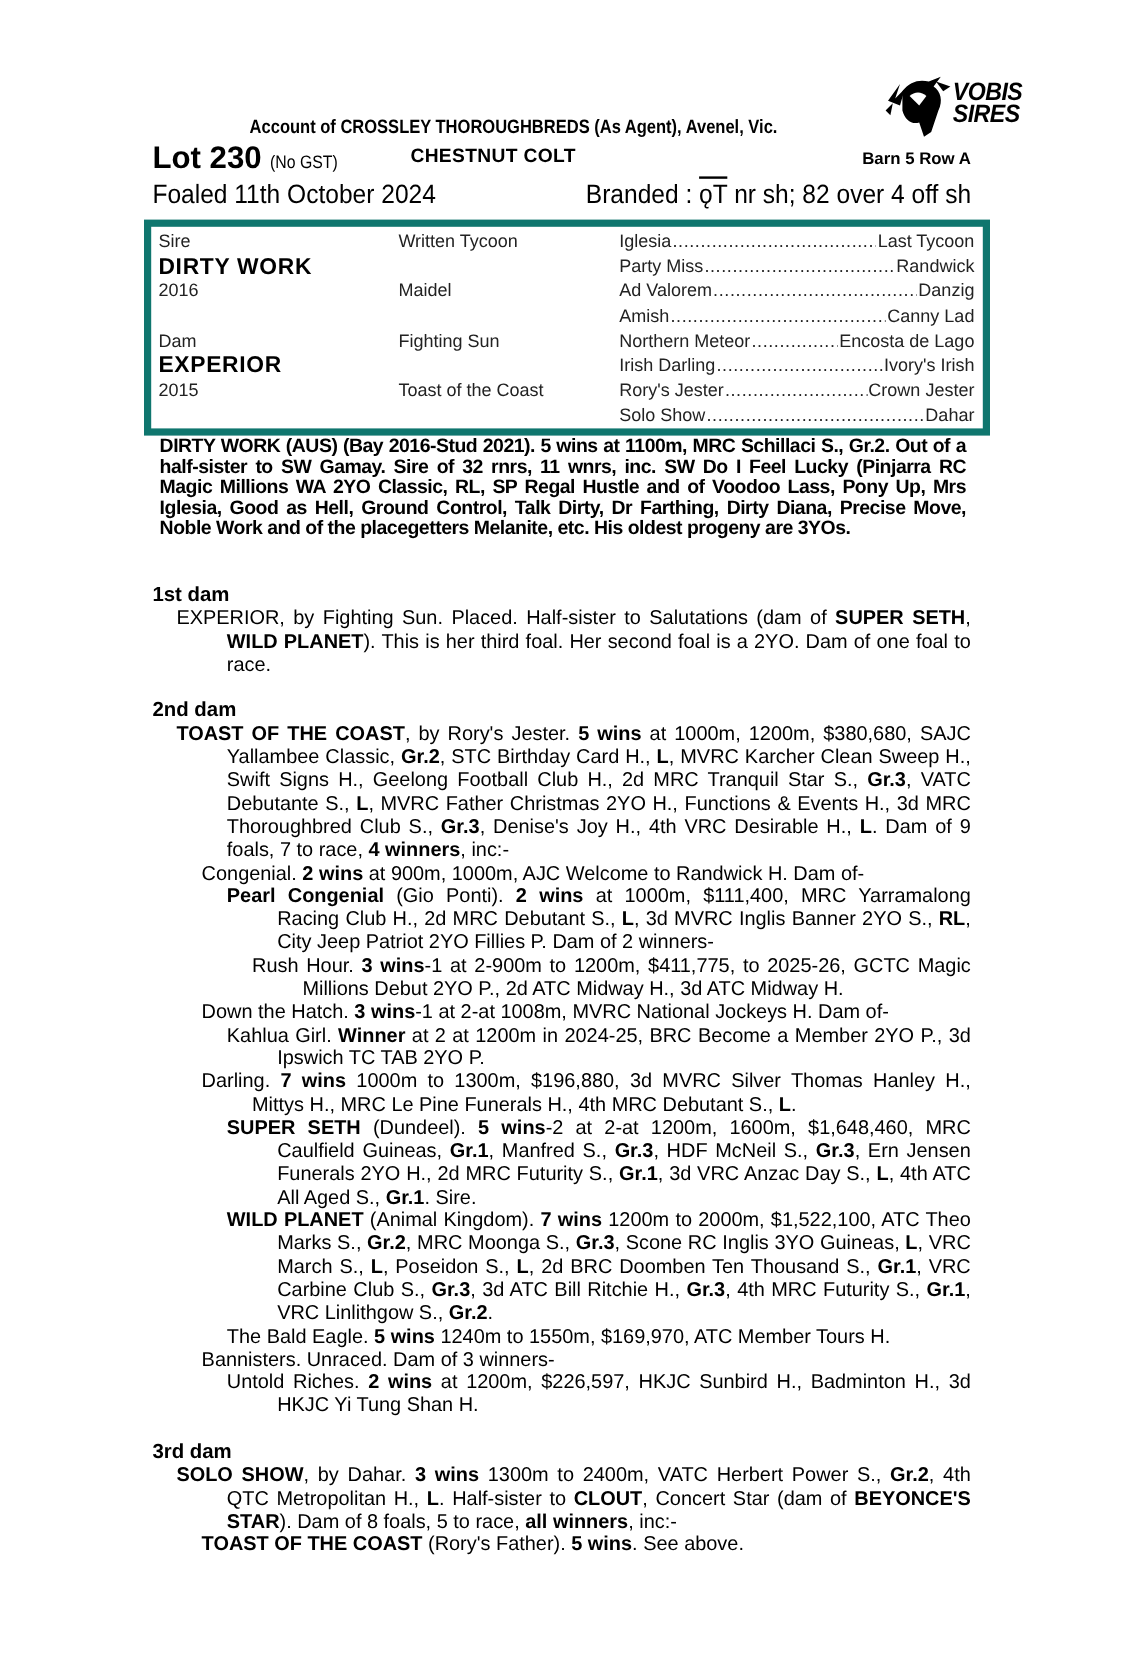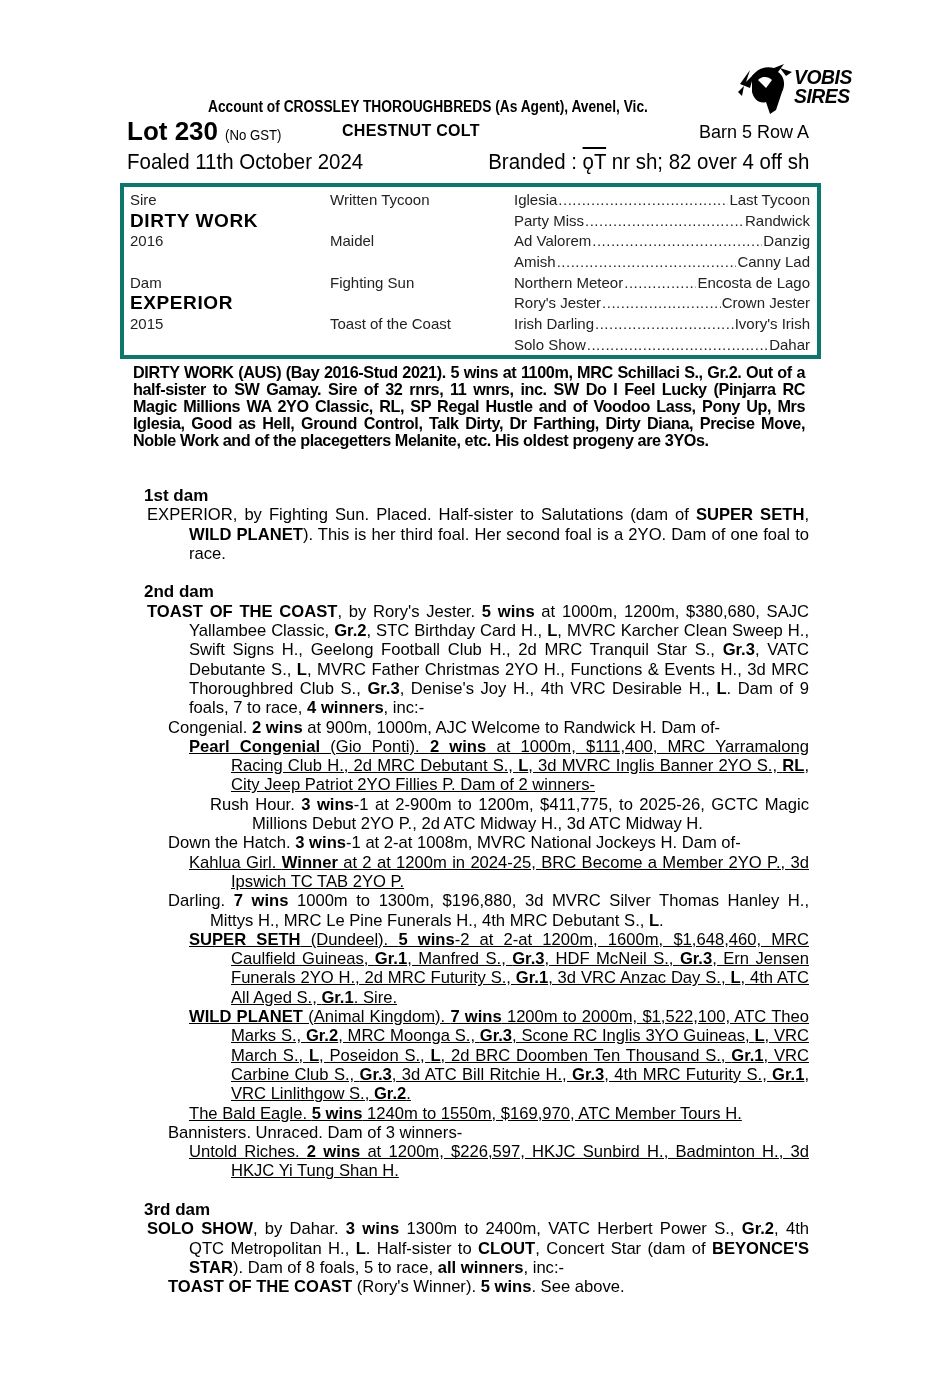--- a/index.html
+++ b/index.html
@@ -9,51 +9,51 @@
   .logo { position: absolute; left: 736px; top: 62px; width: 135px; height: 55px; }
   .logo svg { position: absolute; left: 0; top: 0; }
   .logo .logo-text { position: absolute; left: 58px; top: 5px; font-family: "Liberation Sans", sans-serif; font-weight: bold; font-style: italic; font-size: 21px; line-height: 19px; letter-spacing: -0.5px; transform: scaleX(0.92); transform-origin: left top; }
 
   .vendor { position: absolute; left: 208px; top: 98px; font-weight: bold; font-size: 16px; transform: scaleX(0.86); transform-origin: left top; white-space: nowrap; }
 
   .lot-row { position: absolute; left: 127px; top: 116px; width: 682px; height: 30px; white-space: nowrap; text-align: center; }
   .lot { position: absolute; left: 0; top: 0; font-weight: bold; font-size: 26px; line-height: 30px; }
   .nogst { font-weight: normal; font-size: 15px; transform: scaleX(0.88); display: inline-block; transform-origin: left center; }
   .colour { position: absolute; left: 215px; top: 0; font-weight: bold; font-size: 16px; line-height: 30px; letter-spacing: 0.3px; }
-  .barn { position: absolute; right: 0; top: 4px; font-weight: normal; font-size: 18px; line-height: 24px; }
+  .barn { position: absolute; right: 0; top: 4px; font-weight: bold; font-size: 14px; line-height: 24px; }
 
   .foal-row { position: absolute; left: 127px; top: 151px; width: 682px; height: 22px; font-size: 22px; line-height: 22px; white-space: nowrap; }
   .foaled { position: absolute; left: 0; top: 0; transform: scaleX(0.93); transform-origin: left top; }
   .brand { position: absolute; right: 0; top: 0; transform: scaleX(0.93); transform-origin: right top; }
   .brand-mark { text-decoration: overline; }
 
   
-  .ped-box { position: absolute; left: 120px; top: 183px; width: 693px; height: 168px; border: 4px solid #0f766e; }
+  .ped-box { position: absolute; left: 120px; top: 183px; width: 693px; height: 168px; border: 6px solid #0f766e; }
   .ped-col { position: absolute; top: 3px; }
   .ped-line { height: 20.7px; line-height: 20.7px; font-size: 15px; white-space: nowrap; color: #222; }
   .ped-line.bold { font-weight: 900; font-size: 19px; color: #000; letter-spacing: 0.6px; }
   .col1 { left: 6px; width: 200px; }
   .col2 { left: 206px; width: 180px; }
   .col3 { left: 390px; width: 296px; }
   .col3 .ped-line { display: flex; align-items: baseline; }
   .col3 .dots { flex: 1; overflow: hidden; margin: 0 1px; }
   .col3 .dots::before { content: "................................................................................"; letter-spacing: 0.5px; }
 
   
   .sire-para { position: absolute; left: 133px; top: 364px; width: 672px; font-weight: 900; font-size: 16.2px; line-height: 17px; text-align: justify; letter-spacing: -0.4px; }
 
   
   .body-text { position: absolute; left: 127px; top: 486px; width: 682px; font-size: 16.6px; line-height: 19.3px; }
-  .sec-h { font-weight: bold; font-size: 17px; line-height: 19.3px; margin-left: 17px; }
+  .sec-h { font-weight: bold; font-size: 17px; line-height: 19.3px; }
   .gap { height: 19.3px; }
   .p { text-align: justify; margin-left: 20px; }
   .b { font-weight: 900; }
   .i0 { padding-left: 42px; text-indent: -42px; }
   .i1 { padding-left: 63px; text-indent: -42px; }
-  .i2 { padding-left: 84px; text-indent: -42px; text-decoration: underline; }
+  .i2 { padding-left: 84px; text-indent: -42px; }
   .i3 { padding-left: 105px; text-indent: -42px; }
 </style>
 </head>
 <body>
 
 <div class="logo">
   <svg width="60" height="55" viewBox="0 0 60 55">
     <path d="M4 22 L14 8 L10 20 L18 12 L14 26 Z" fill="#000"></path>
     <path d="M16 14 C22 6 30 4 38 6 L48 2 L42 10 C48 14 50 22 46 30 L40 48 L34 52 L30 40 C24 42 18 38 16 30 Z" fill="#000"></path>
     <path d="M22 18 C26 14 32 14 36 18 L30 26 Z" fill="#fff"></path>
@@ -125,28 +125,28 @@
         <span>Amish</span>
         <span class="dots"></span>
         <span>Canny Lad</span>
       </div>
     <div class="ped-line">
         <span>Northern Meteor</span>
         <span class="dots"></span>
         <span>Encosta de Lago</span>
       </div>
     <div class="ped-line">
+        <span>Irish Darling</span>
+        <span class="dots"></span>
+        <span>Ivory's Irish</span>
+      </div>
+    <div class="ped-line">
         <span>Rory's Jester</span>
         <span class="dots"></span>
         <span>Crown Jester</span>
-      </div>
-    <div class="ped-line">
-        <span>Irish Darling</span>
-        <span class="dots"></span>
-        <span>Ivory's Irish</span>
       </div>
     <div class="ped-line">
         <span>Solo Show</span>
         <span class="dots"></span>
         <span>Dahar</span>
       </div>
   </div>
 </div>
 
 <div class="sire-para">DIRTY WORK (AUS) (Bay 2016-Stud 2021). 5 wins at 1100m, MRC Schillaci S., Gr.2. Out of a half-sister to SW Gamay. Sire of 32 rnrs, 11 wnrs, inc. SW Do I Feel Lucky (Pinjarra RC Magic Millions WA 2YO Classic, RL, SP Regal Hustle and of Voodoo Lass, Pony Up, Mrs Iglesia, Good as Hell, Ground Control, Talk Dirty, Dr Farthing, Dirty Diana, Precise Move, Noble Work and of the placegetters Melanite, etc. His oldest progeny are 3YOs.</div>
@@ -167,15 +167,15 @@
       <div class="p i2"><span class="b">SUPER SETH</span><span> (Dundeel). </span><span class="b">5 wins</span><span>-2 at 2-at 1200m, 1600m, $1,648,460, MRC Caulfield Guineas, </span><span class="b">Gr.1</span><span>, Manfred S., </span><span class="b">Gr.3</span><span>, HDF McNeil S., </span><span class="b">Gr.3</span><span>, Ern Jensen Funerals 2YO H., 2d MRC Futurity S., </span><span class="b">Gr.1</span><span>, 3d VRC Anzac Day S., </span><span class="b">L</span><span>, 4th ATC All Aged S., </span><span class="b">Gr.1</span><span>. Sire.</span></div>
       <div class="p i2"><span class="b">WILD PLANET</span><span> (Animal Kingdom). </span><span class="b">7 wins</span><span> 1200m to 2000m, $1,522,100, ATC Theo Marks S., </span><span class="b">Gr.2</span><span>, MRC Moonga S., </span><span class="b">Gr.3</span><span>, Scone RC Inglis 3YO Guineas, </span><span class="b">L</span><span>, VRC March S., </span><span class="b">L</span><span>, Poseidon S., </span><span class="b">L</span><span>, 2d BRC Doomben Ten Thousand S., </span><span class="b">Gr.1</span><span>, VRC Carbine Club S., </span><span class="b">Gr.3</span><span>, 3d ATC Bill Ritchie H., </span><span class="b">Gr.3</span><span>, 4th MRC Futurity S., </span><span class="b">Gr.1</span><span>, VRC Linlithgow S., </span><span class="b">Gr.2</span><span>.</span></div>
       <div class="p i2"><span>The Bald Eagle. </span><span class="b">5 wins</span><span> 1240m to 1550m, $169,970, ATC Member Tours H.</span></div>
       <div class="p i1"><span>Bannisters. Unraced. Dam of 3 winners-</span></div>
       <div class="p i2"><span>Untold Riches. </span><span class="b">2 wins</span><span> at 1200m, $226,597, HKJC Sunbird H., Badminton H., 3d HKJC Yi Tung Shan H.</span></div>
     </div>
   <div class="gap"></div>
   <div class="sec-h">3rd dam</div>
   <div>
       <div class="p i0"><span class="b">SOLO SHOW</span><span>, by Dahar. </span><span class="b">3 wins</span><span> 1300m to 2400m, VATC Herbert Power S., </span><span class="b">Gr.2</span><span>, 4th QTC Metropolitan H., </span><span class="b">L</span><span>. Half-sister to </span><span class="b">CLOUT</span><span>, Concert Star (dam of </span><span class="b">BEYONCE'S STAR</span><span>). Dam of 8 foals, 5 to race, </span><span class="b">all winners</span><span>, inc:-</span></div>
-      <div class="p i1"><span class="b">TOAST OF THE COAST</span><span> (Rory's Winner). </span><span class="b">5 wins</span><span>. See above.</span></div>
+      <div class="p i1"><span class="b">TOAST OF THE COAST</span><span> (Rory's Father). </span><span class="b">5 wins</span><span>. See above.</span></div>
     </div>
 </div>
 
 </body></html>

